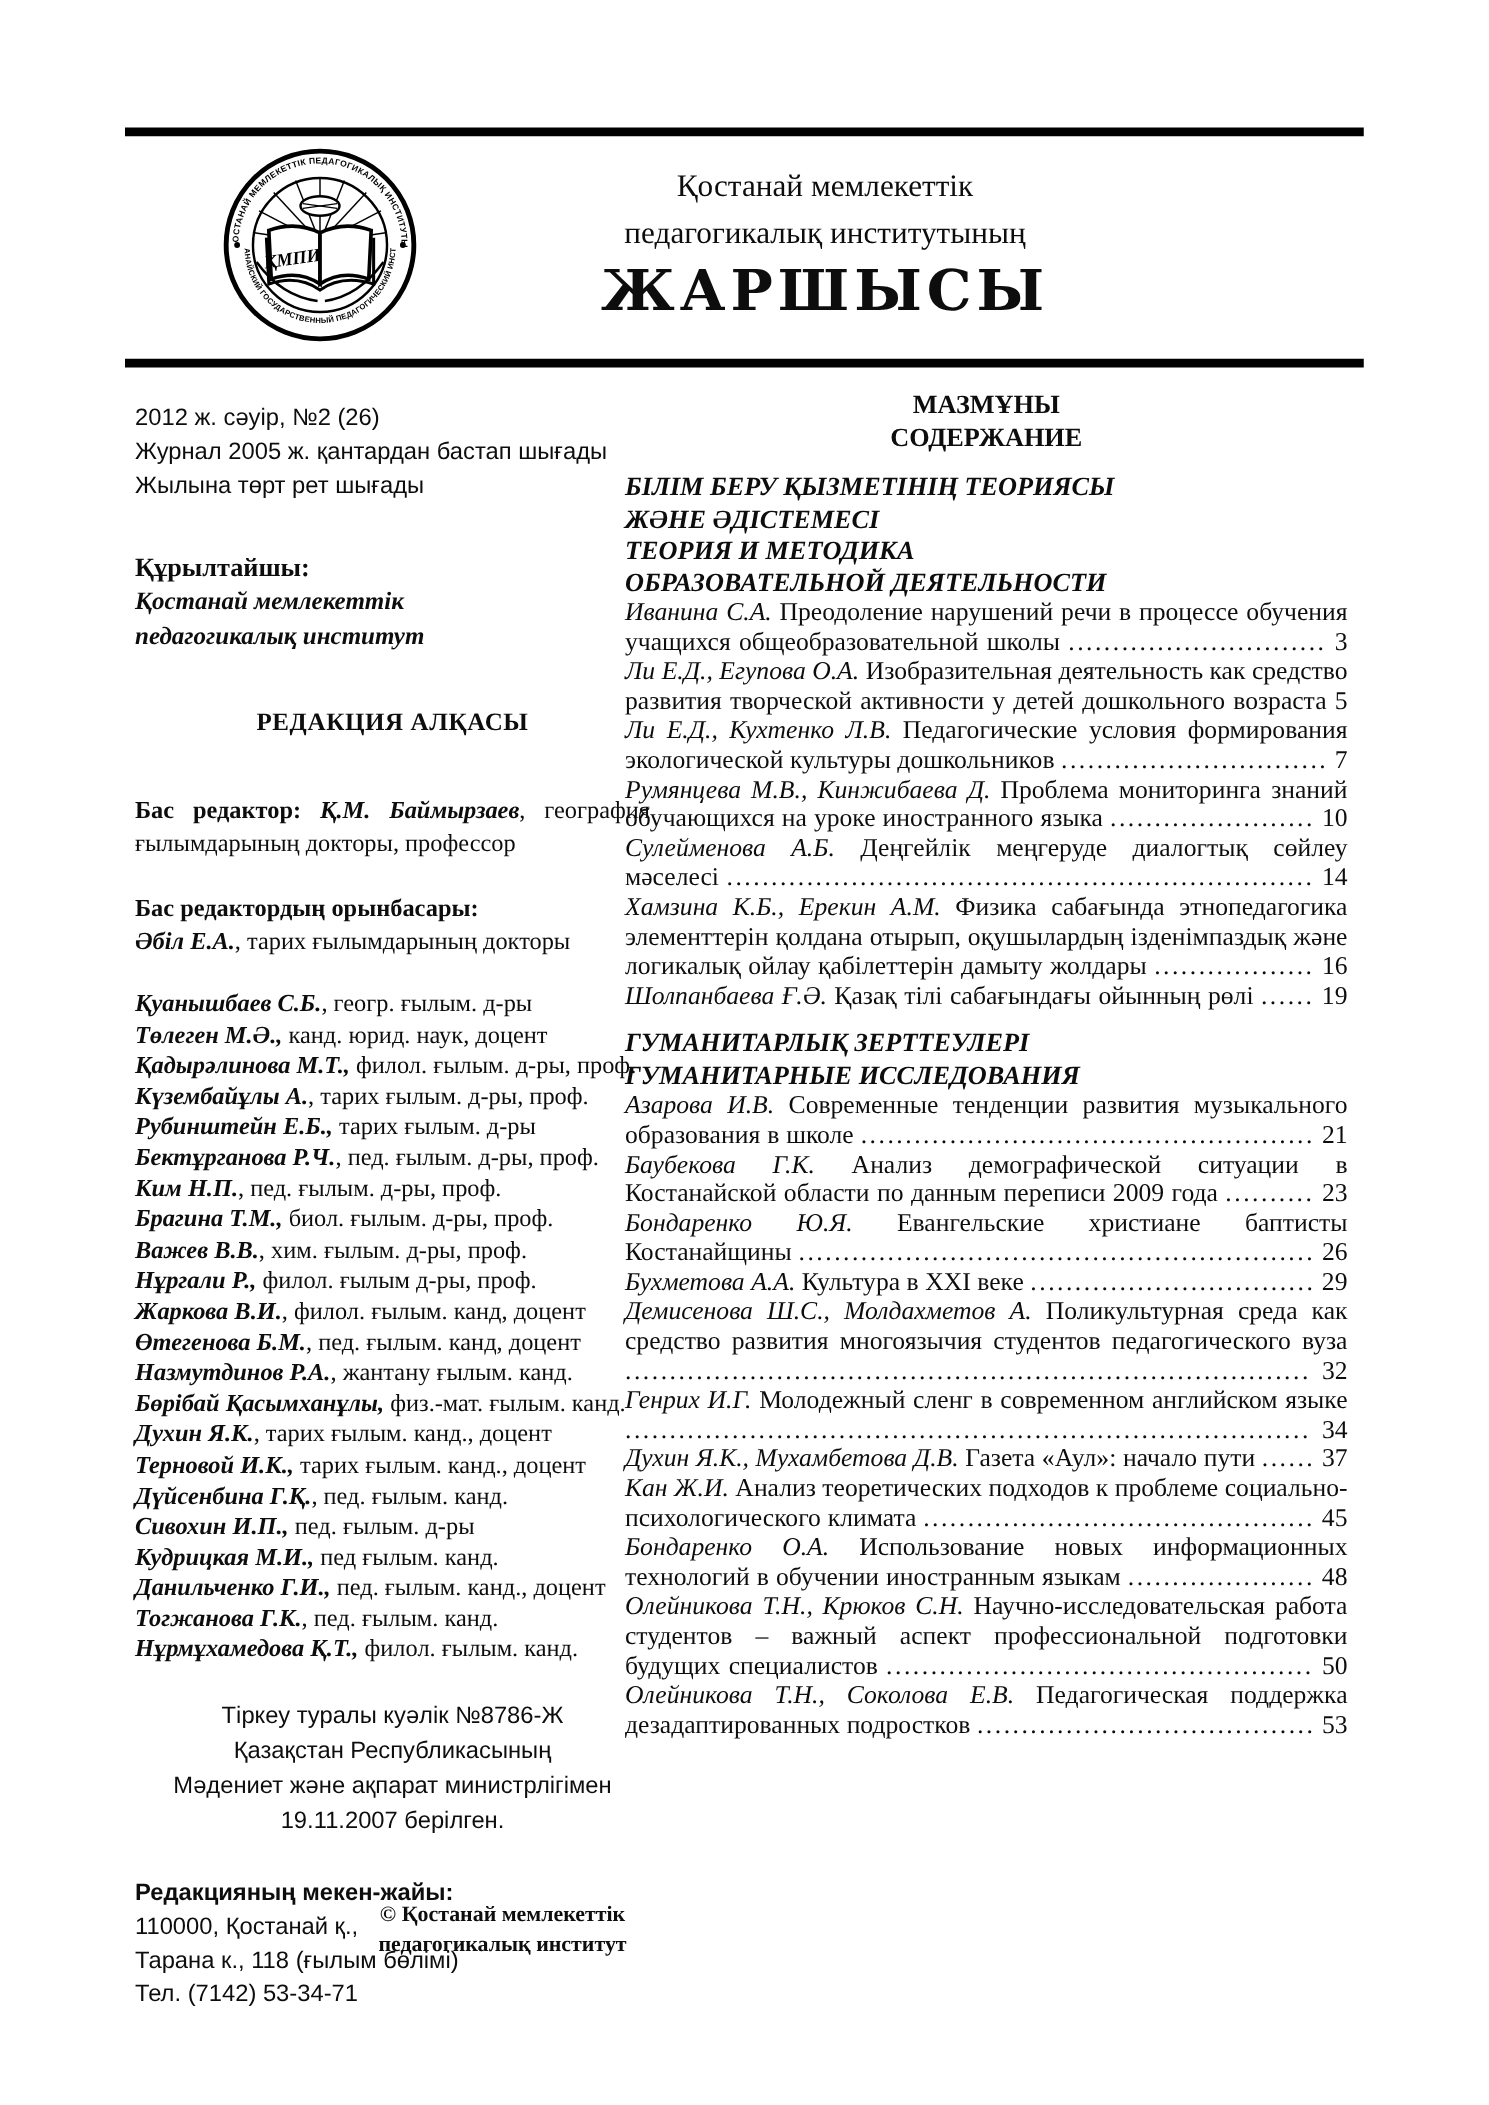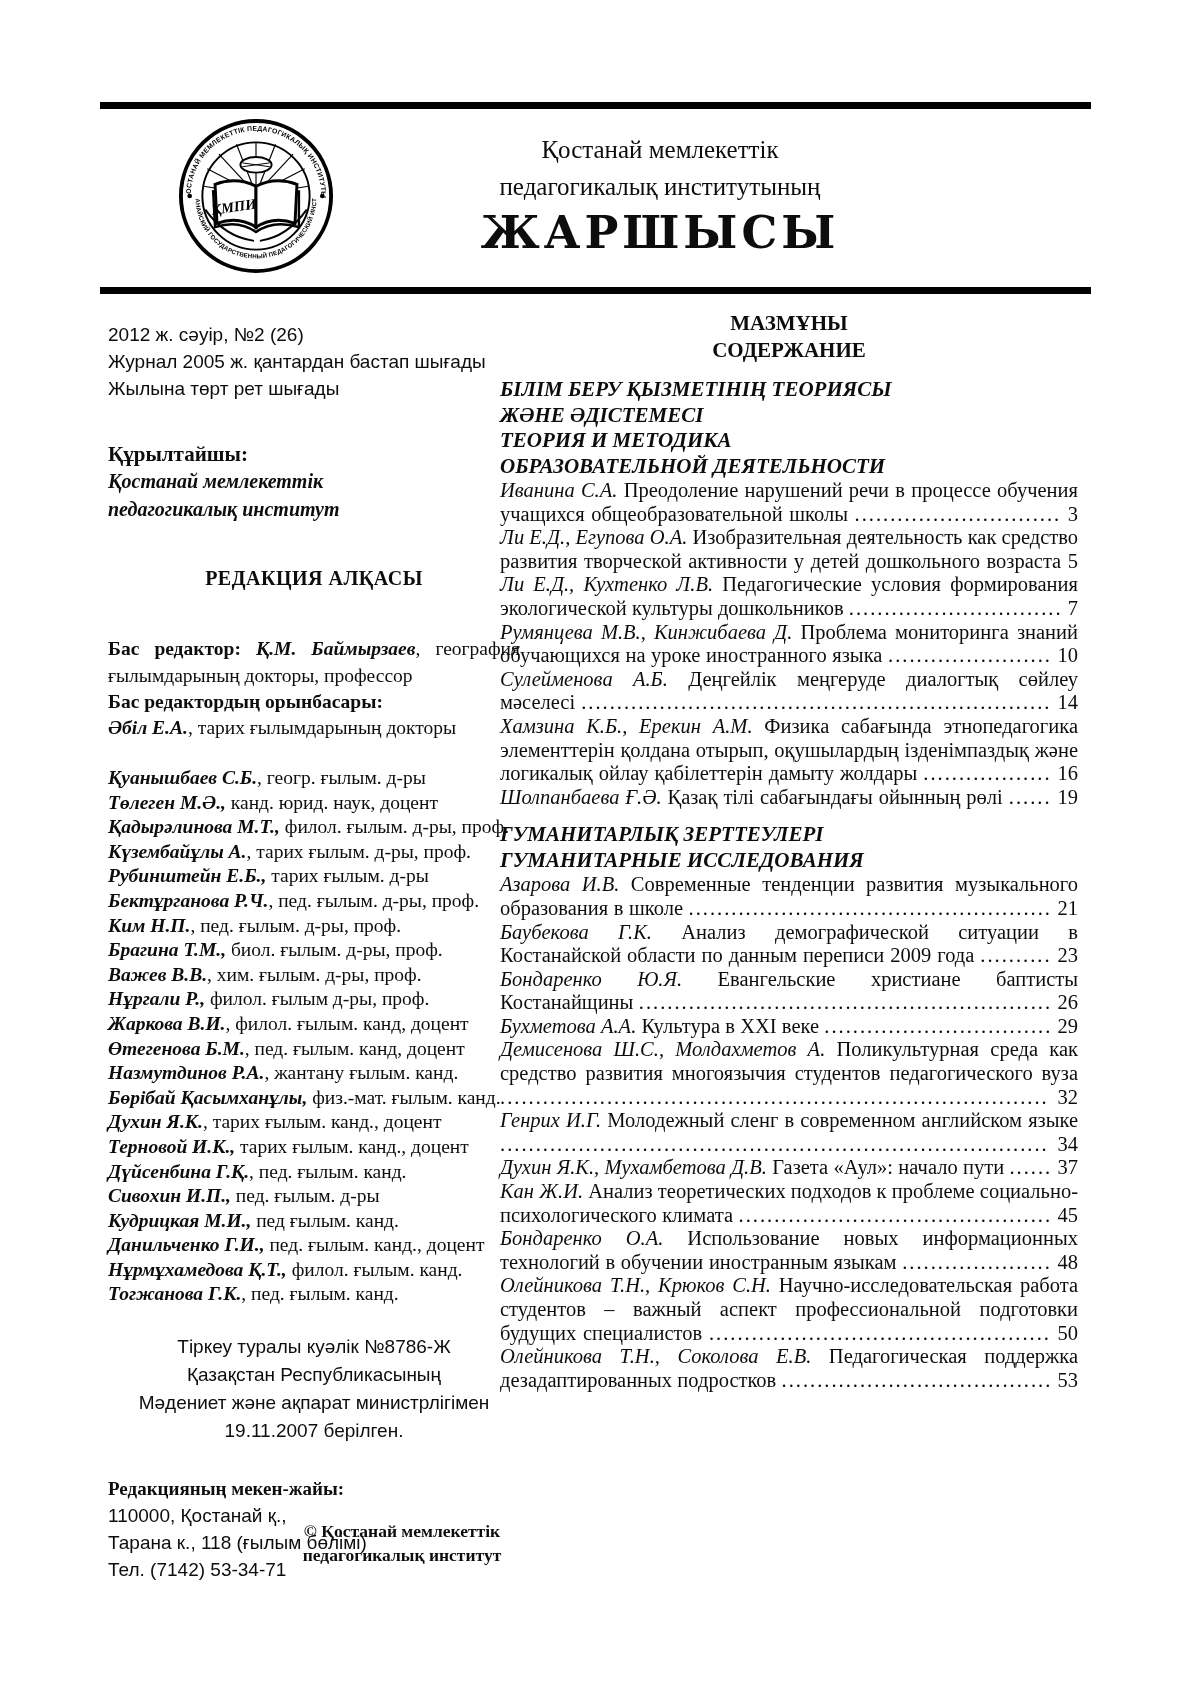--- a/index.html
+++ b/index.html
@@ -24,27 +24,27 @@
   
   #left-col { position:absolute; left:108px; top:321px; width:412px; }
   .sans { font-family:"Liberation Sans", sans-serif; }
   #issue-info { font-size:19px; line-height:27px; }
   #founder-label { margin-top:40px; font-size:21px; font-weight:bold; }
   #founder-name { font-size:20px; line-height:28px; font-weight:bold; font-style:italic; }
   #board-heading { margin-top:44px; text-align:center; font-weight:bold; font-size:20px; letter-spacing:.5px; }
   #chief-line { margin-top:45px; font-size:19.5px; line-height:27px; text-align:justify; }
   .b { font-weight:bold; }
   .bi { font-weight:bold; font-style:italic; }
-  #deputy-label { font-size:19.5px; font-weight:bold; line-height:26px; }
+  #deputy-label { margin-top:26px; font-size:19.5px; font-weight:bold; line-height:26px; }
   #deputy-line { font-size:19.5px; line-height:26px; }
   #board-members { margin-top:25px; font-size:19.5px; line-height:24.6px; }
   #board-members .mname { font-weight:bold; font-style:italic; }
   #registration-info { margin-top:26px; text-align:center; font-family:"Liberation Sans",sans-serif;
                        font-size:19px; line-height:28px; }
-  #address-label { margin-top:30px; font-family:Liberation Serif, serif; font-weight:bold; font-size:19px; line-height:27px; }
+  #address-label { margin-top:30px; font-family:Liberation Sans, sans-serif; font-weight:bold; font-size:19px; line-height:27px; }
   #address-info { font-family:"Liberation Sans",sans-serif; font-size:19px; line-height:27px; }
   #copyright-note { position:absolute; left:293px; top:1519px; width:218px; text-align:center;
                     font-weight:bold; font-size:17.5px; line-height:24px; }
 
   
   #toc { position:absolute; left:500px; top:310px; width:578px; font-size:20.5px; line-height:23.6px;font-family:Liberation Serif, serif; }
   #toc-title { text-align:center; font-weight:bold; font-size:21px; line-height:27px; }
   .toc-heading { font-weight:bold; font-style:italic; margin-top:13px; font-size:21px; line-height:25.5px; }
   .toc-entry { margin:0; text-align:justify; text-align-last:justify; hyphens:manual; }
   .toc-entry .authors { font-style:italic; }
@@ -142,22 +142,22 @@
       <div><span class="mname">Жаркова В.И.</span><span>, филол. ғылым. канд, доцент</span></div>
       <div><span class="mname">Өтегенова Б.М.</span><span>, пед. ғылым. канд, доцент</span></div>
       <div><span class="mname">Назмутдинов Р.А.</span><span>, жантану ғылым. канд.</span></div>
       <div><span class="mname">Бөрібай Қасымханұлы,</span><span> физ.-мат. ғылым. канд.</span></div>
       <div><span class="mname">Духин Я.К.</span><span>, тарих ғылым. канд., доцент</span></div>
       <div><span class="mname">Терновой И.К.,</span><span> тарих ғылым. канд., доцент</span></div>
       <div><span class="mname">Дүйсенбина Г.Қ.</span><span>, пед. ғылым. канд.</span></div>
       <div><span class="mname">Сивохин И.П.,</span><span> пед. ғылым. д-ры</span></div>
       <div><span class="mname">Кудрицкая М.И.,</span><span> пед ғылым. канд.</span></div>
       <div><span class="mname">Данильченко Г.И.,</span><span> пед. ғылым. канд., доцент</span></div>
+      <div><span class="mname">Тогжанова Г.К.</span><span>, пед. ғылым. канд.</span></div>
       <div><span class="mname">Нұрмұхамедова Қ.Т.,</span><span> филол. ғылым. канд.</span></div>
-      <div><span class="mname">Тогжанова Г.К.</span><span>, пед. ғылым. канд.</span></div>
     </div>
 
   <div id="registration-info" class="sans">
       <div>Тіркеу туралы куәлік №8786-Ж</div>
       <div>Қазақстан Республикасының</div>
       <div>Мәдениет және ақпарат министрлігімен</div>
       <div>19.11.2007 берілген.</div>
     </div>
 
   <div id="address-label">Редакцияның мекен-жайы:</div>

